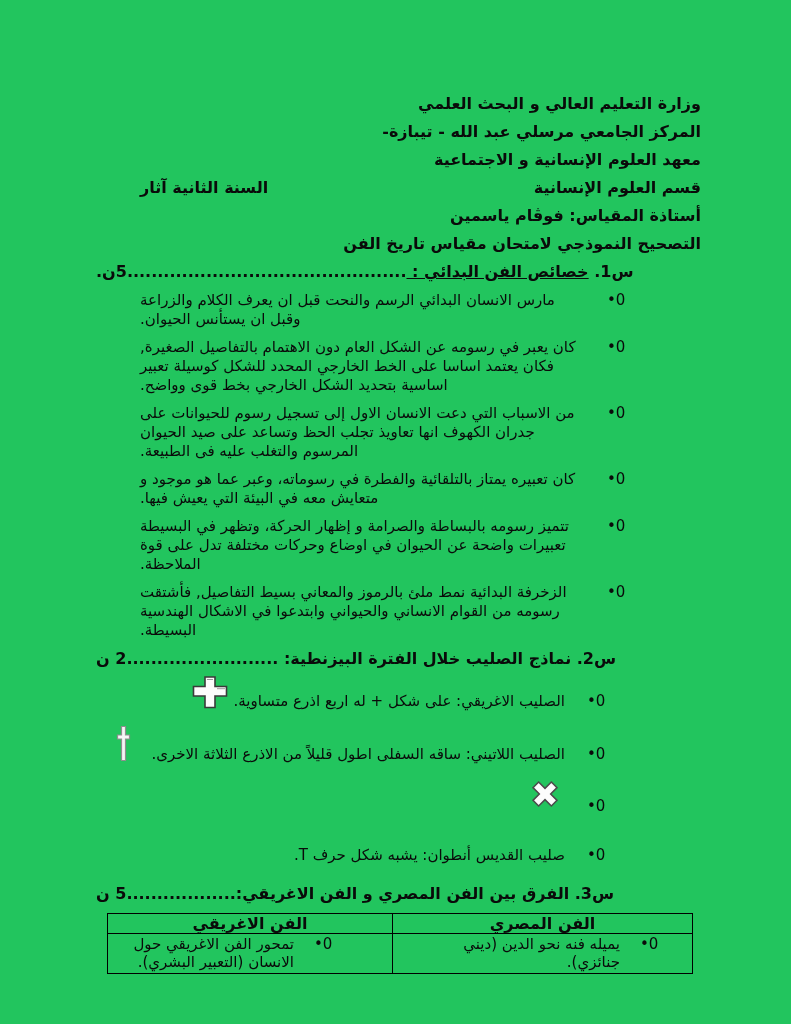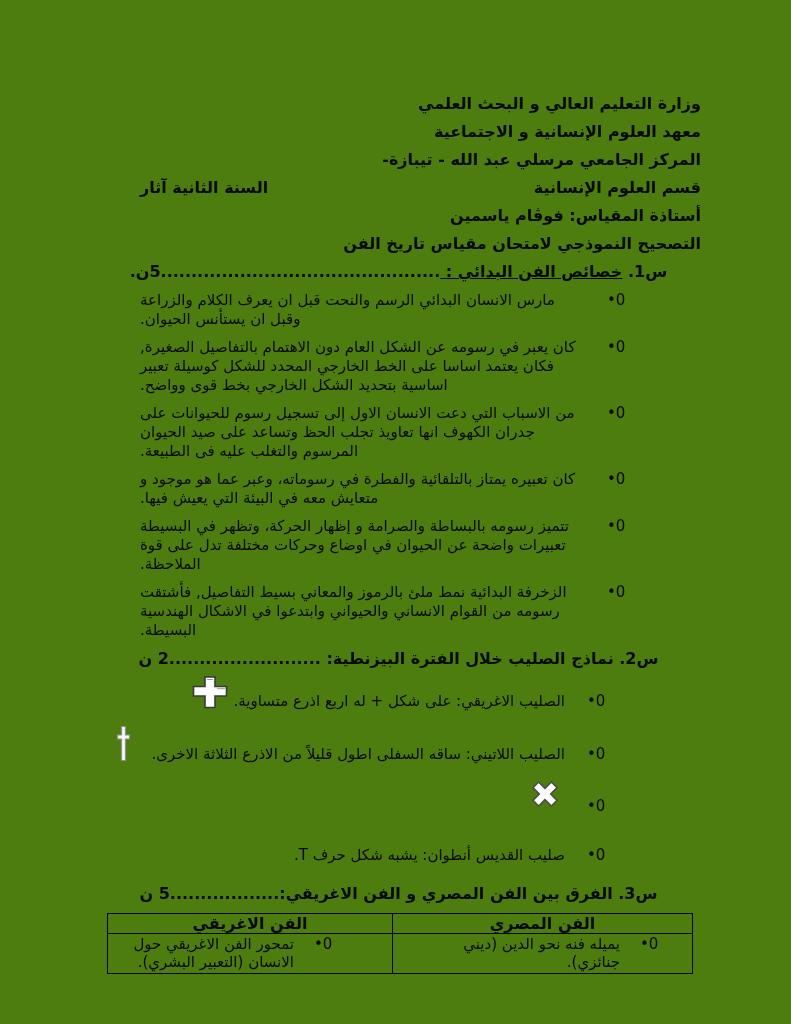--- a/index.html
+++ b/index.html
@@ -6,33 +6,33 @@
   body{
     width:791px;height:1024px;
     font-family:"DejaVu Sans","Liberation Sans",sans-serif;
     color:#0a0a0a;direction:rtl;
   }
   .page{
     box-sizing:border-box;
     width:791px;height:1024px;
     padding:94px 90px 0 96px;
     overflow:hidden;
-    background:#4d7c0f;
+    background:#22c55e;
   }
   
   .hline{
     font-weight:bold;font-size:16px;line-height:19px;
     margin-bottom:9px;text-align:right;white-space:nowrap;
   }
   .dept-line{display:flex;justify-content:space-between;align-items:baseline;}
   .dept-left{margin-left:44px;}
   
   .qheading{
     font-weight:bold;font-size:16px;line-height:19px;
-    margin-bottom:9px;text-align:center;white-space:nowrap;
+    margin-bottom:9px;text-align:left;white-space:nowrap;
   }
   .qheading .u{text-decoration:underline;}
   
   ul.blist{list-style:none;margin:10px 0 0 0;padding:0;}
   ul.blist li{
     display:flex;align-items:flex-start;
     padding-right:72px;
     font-size:15px;line-height:19px;
     margin-bottom:9px;
   }
@@ -75,22 +75,22 @@
   .cell-egypt .ctxt{width:200px;}
   .cell-greek .marker{margin-right:42px;}
   .cell-greek .ctxt{width:168px;}
 </style>
 </head>
 <body>
 
 <div class="page">
 
   <div class="hline">وزارة التعليم العالي و البحث العلمي</div>
+  <div class="hline">المركز الجامعي مرسلي عبد الله - تيبازة-</div>
   <div class="hline">معهد العلوم الإنسانية و الاجتماعية</div>
-  <div class="hline">المركز الجامعي مرسلي عبد الله - تيبازة-</div>
   <div class="hline dept-line">
     <span>قسم العلوم الإنسانية</span>
     <span class="dept-left">السنة الثانية آثار</span>
   </div>
   <div class="hline">أستاذة المقياس: فوڤام ياسمين</div>
   <div class="hline">التصحيح النموذجي لامتحان مقياس تاريخ الفن</div>
 
   <div class="qheading">
     <span>س1. </span><span class="u">خصائص الفن البدائي : </span><span>..............................................</span><span>5ن.</span>
   </div>

